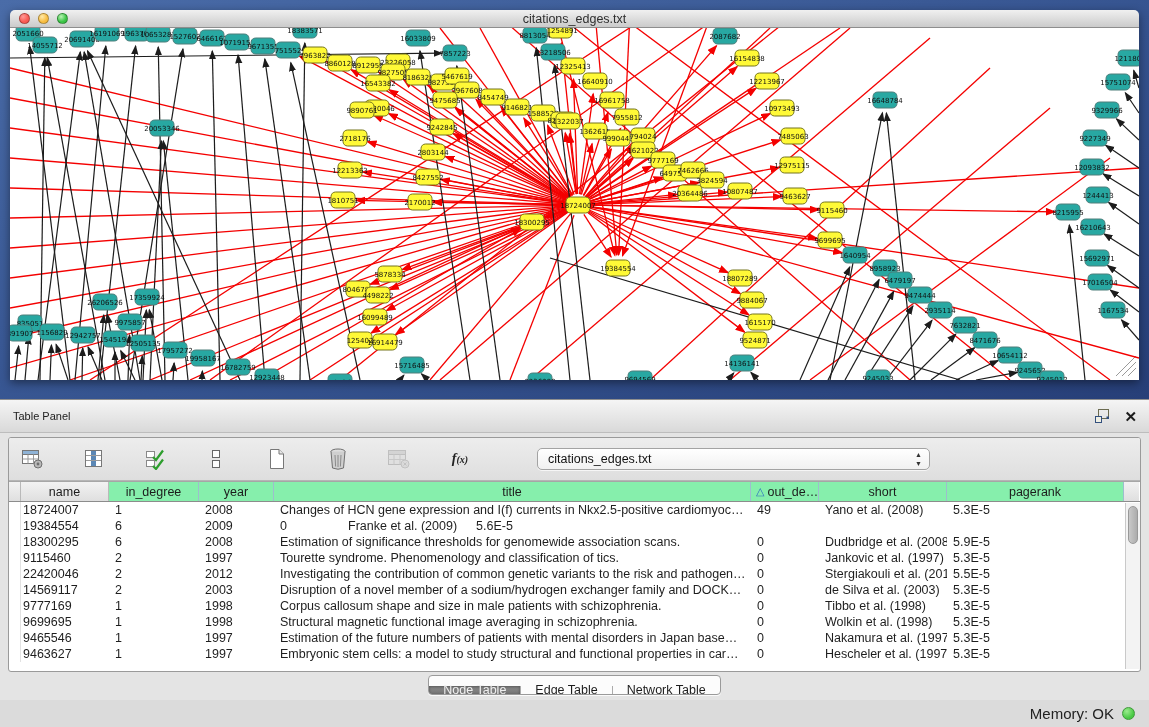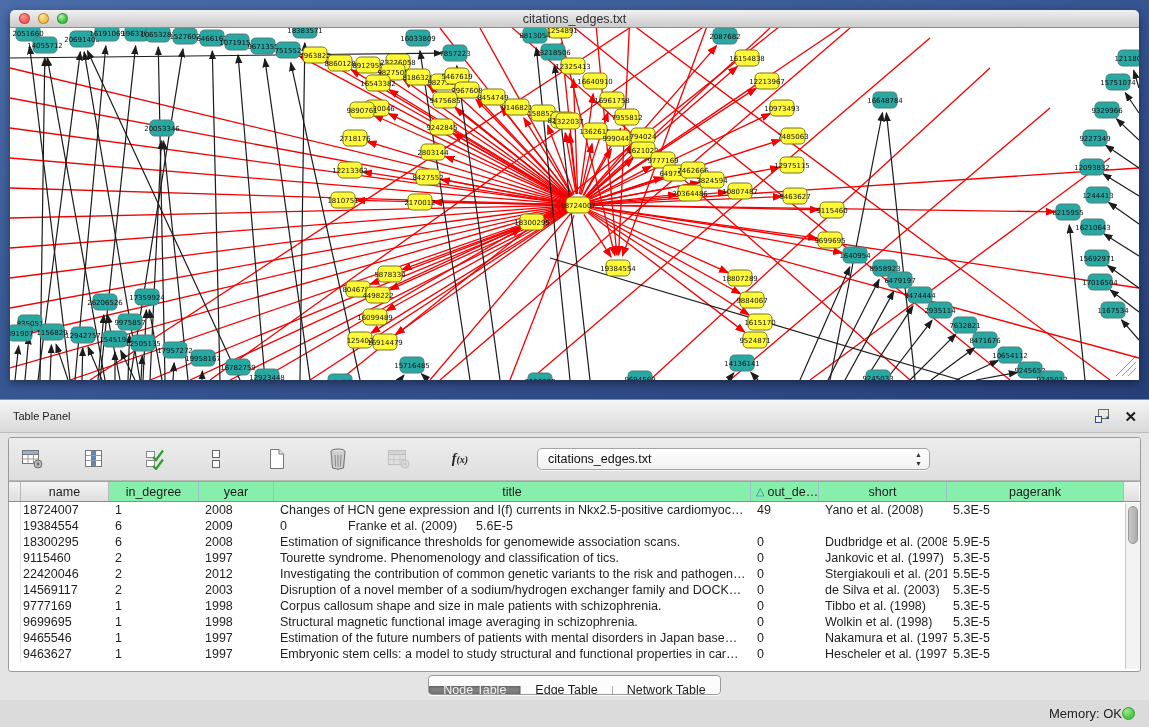--- a/index.html
+++ b/index.html
@@ -82,21 +82,21 @@
   .seg { display:flex; border:1px solid #9a9a9a; border-radius:4px; overflow:hidden;
     background:#FCFCFC; height:20px; box-shadow:0 1px 0 rgba(255,255,255,.8); }
   .seg-btn { display:flex; align-items:center; justify-content:center; font-size:12.5px;
     color:#1d1d1d; border-right:1px solid #ababab; padding:0 14px;margin-top:10px; }
   .seg-btn:last-child { border-right:none; }
   .seg-btn.active { background:linear-gradient(#8d8d8d,#757575); color:#f0f0f0;
     box-shadow:inset 0 1px 3px rgba(0,0,0,.4); }
 
   .status-bar { position:absolute; left:0; bottom:0; width:1149px; height:27px;
     background:#DBDBDB; display:flex; align-items:center; justify-content:flex-end; }
-  .mem-label { font-size:13px; color:#222; }
+  .mem-label { font-size:15px; color:#222; margin-right:8px; }
   .mem-dot { width:13px; height:13px; border-radius:50%; margin-right:14px;
     background:radial-gradient(circle at 35% 30%,#9CEC8E,#49C944 65%); border:1px solid #3E9A39; }
 </style>
 </head>
 <body>
 
 <div class="desktop">
   <div class="net-window">
     <div class="titlebar">
       <div class="lights">

